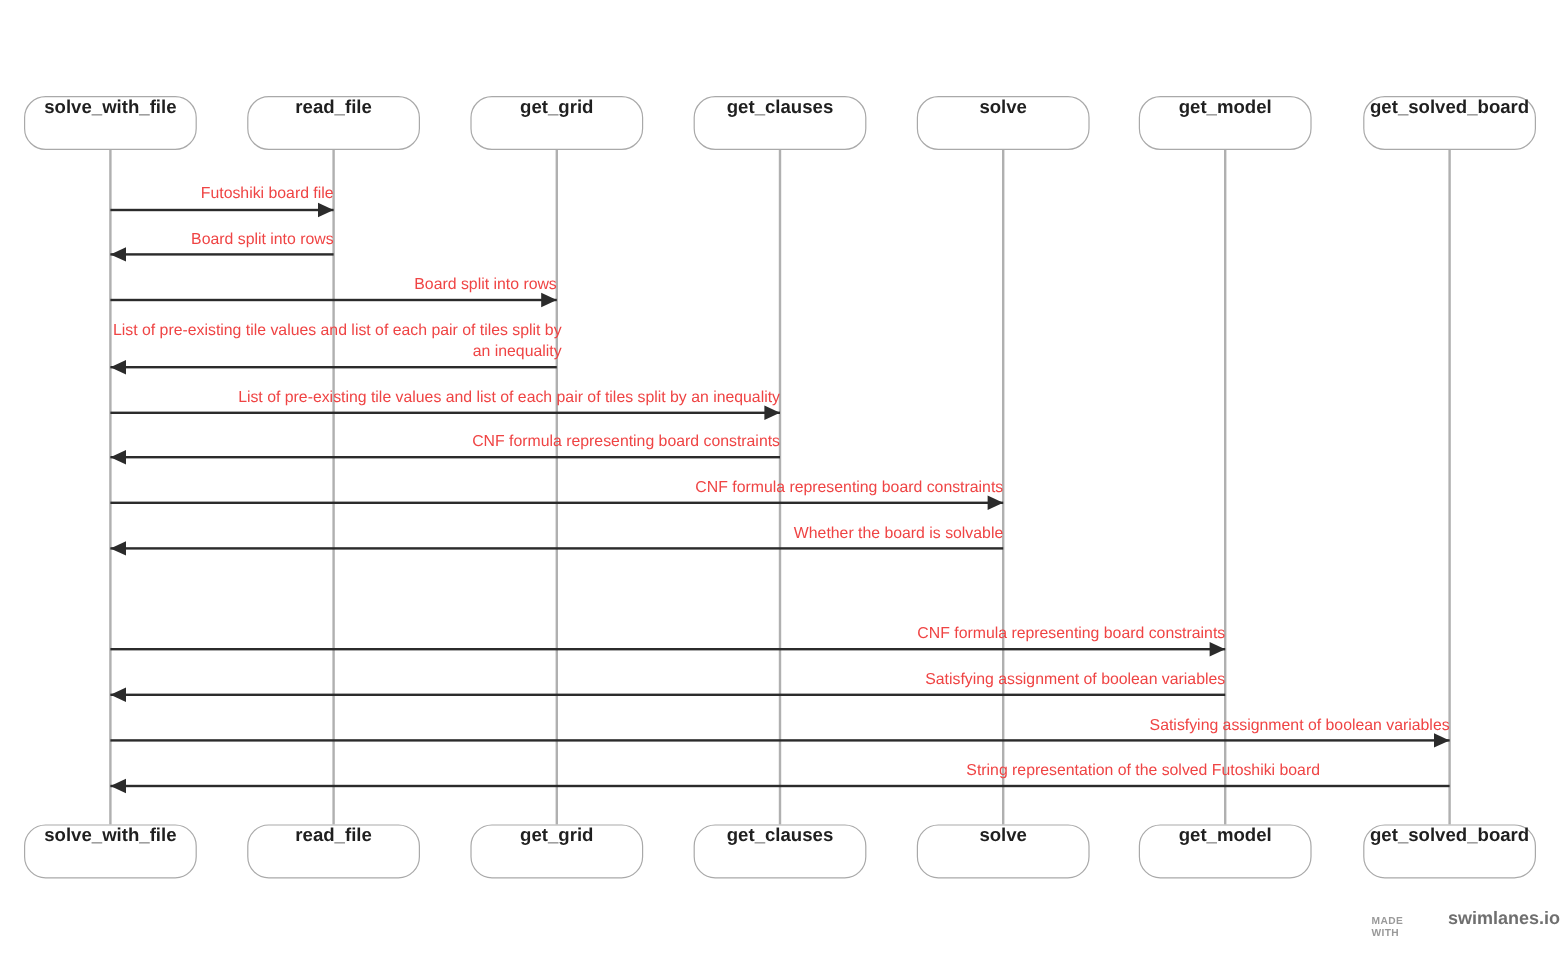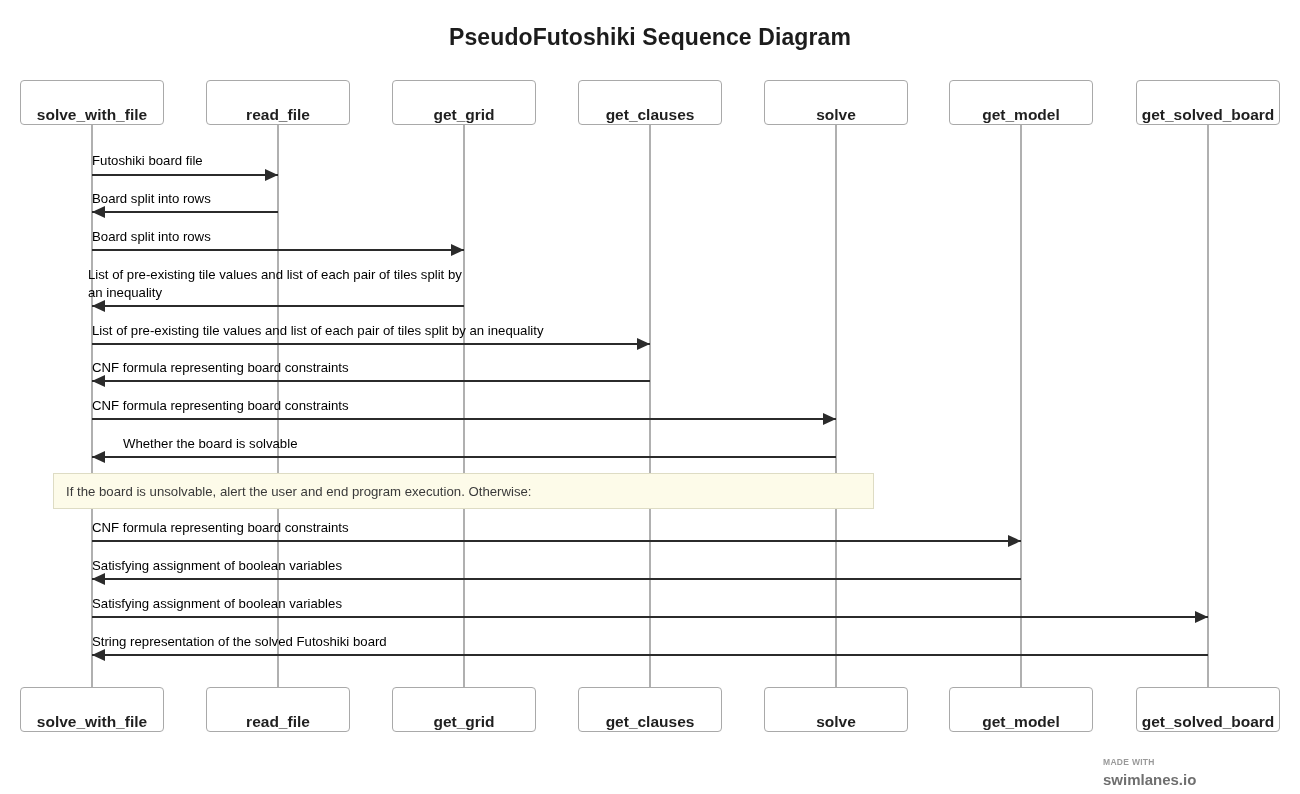--- a/index.html
+++ b/index.html
@@ -34,24 +34,24 @@
   .lifeline {
     position: absolute;
     width: 2px;
     background: #b0b0b0;
   }
   .participant {
     position: absolute;
     box-sizing: border-box;
     height: 45px;
     border: 1.6px solid #a9a9a9;
-    border-radius: 4px;
+    border-radius: 18px;
     background: #ffffff;
     display: flex;
-    align-items: flex-end;
+    align-items: flex-start;
     justify-content: center;
     font-size: 15.5px;
     font-weight: bold;
     color: #1f1f1f;
     white-space: nowrap;
   }
   .msg-line {
     position: absolute;
     height: 2.4px;
     background: #2b2b2b;
@@ -64,23 +64,23 @@
     border-bottom: 6.5px solid transparent;
   }
   .arrowhead.right {
     border-left: 13px solid #2b2b2b;
   }
   .arrowhead.left {
     border-right: 13px solid #2b2b2b;
   }
   .msg-label {
     position: absolute;
-    text-align: left;
+    text-align: right;
     font-size: 13.2px;
-    color: #000000;
+    color: #ef4444;
     line-height: 18px;
   }
   #note-box {
     position: absolute;
     box-sizing: border-box;
     background: #fdfbe9;
     border: 1.2px solid #dedcc4;
     display: flex;
     align-items: center;
   }
@@ -106,21 +106,20 @@
     font-weight: bold;
     color: #6f6f6f;
     margin-left: 12px;
   }
 </style>
 </head>
 <body>
 
 <div id="canvas">
 
-  <div id="diagram-title">PseudoFutoshiki Sequence Diagram</div>
 
   <div id="lifelines-layer">
       <div class="lifeline" style="left: 91px; top: 125px; height: 562px; background: rgb(176, 176, 176);"></div>
       <div class="lifeline" style="left: 277px; top: 125px; height: 562px; background: rgb(176, 176, 176);"></div>
       <div class="lifeline" style="left: 463px; top: 125px; height: 562px; background: rgb(176, 176, 176);"></div>
       <div class="lifeline" style="left: 649px; top: 125px; height: 562px; background: rgb(176, 176, 176);"></div>
       <div class="lifeline" style="left: 835px; top: 125px; height: 562px; background: rgb(176, 176, 176);"></div>
       <div class="lifeline" style="left: 1020px; top: 125px; height: 562px; background: rgb(176, 176, 176);"></div>
       <div class="lifeline" style="left: 1207px; top: 125px; height: 562px; background: rgb(176, 176, 176);"></div>
     </div>
@@ -141,38 +140,35 @@
       <div class="arrowhead right" style="top: 337.7px; left: 637px;"></div>
       <div class="msg-label" style="left: 92px; width: 558px; top: 322px;">List of pre-existing tile values and list of each pair of tiles split by an inequality</div>
       <div class="msg-line" style="left: 92px; top: 380px; width: 558px; background: rgb(43, 43, 43);"></div>
       <div class="arrowhead left" style="top: 374.7px; left: 92px;"></div>
       <div class="msg-label" style="left: 92px; width: 558px; top: 359px;">CNF formula representing board constraints</div>
       <div class="msg-line" style="left: 92px; top: 418px; width: 744px; background: rgb(43, 43, 43);"></div>
       <div class="arrowhead right" style="top: 412.7px; left: 823px;"></div>
       <div class="msg-label" style="left: 92px; width: 744px; top: 397px;">CNF formula representing board constraints</div>
       <div class="msg-line" style="left: 92px; top: 456px; width: 744px; background: rgb(43, 43, 43);"></div>
       <div class="arrowhead left" style="top: 450.7px; left: 92px;"></div>
-      <div class="msg-label" style="left: 92px; width: 744px; top: 435px; margin-left: 31px;">Whether the board is solvable</div>
+      <div class="msg-label" style="left: 92px; width: 744px; top: 435px;">Whether the board is solvable</div>
       <div class="msg-line" style="left: 92px; top: 540px; width: 929px; background: rgb(43, 43, 43);"></div>
       <div class="arrowhead right" style="top: 534.7px; left: 1008px;"></div>
       <div class="msg-label" style="left: 92px; width: 929px; top: 519px;">CNF formula representing board constraints</div>
       <div class="msg-line" style="left: 92px; top: 578px; width: 929px; background: rgb(43, 43, 43);"></div>
       <div class="arrowhead left" style="top: 572.7px; left: 92px;"></div>
       <div class="msg-label" style="left: 92px; width: 929px; top: 557px;">Satisfying assignment of boolean variables</div>
       <div class="msg-line" style="left: 92px; top: 616px; width: 1116px; background: rgb(43, 43, 43);"></div>
       <div class="arrowhead right" style="top: 610.7px; left: 1195px;"></div>
       <div class="msg-label" style="left: 92px; width: 1116px; top: 595px;">Satisfying assignment of boolean variables</div>
       <div class="msg-line" style="left: 92px; top: 654px; width: 1116px; background: rgb(43, 43, 43);"></div>
       <div class="arrowhead left" style="top: 648.7px; left: 92px;"></div>
       <div class="msg-label" style="left: 92px; width: 1008px; top: 633px;">String representation of the solved Futoshiki board</div>
     </div>
 
-  <div id="note-box" style="left: 53px; top: 473px; width: 821px; height: 36px; background: rgb(253, 251, 233); border-color: rgb(222, 220, 196);">
-    <span id="note-text">If the board is unsolvable, alert the user and end program execution. Otherwise:</span>
-  </div>
 
   <div id="participants-top">
       <div class="participant" style="left: 20px; top: 80px; width: 144px;">
         <span>solve_with_file</span>
       </div>
       <div class="participant" style="left: 206px; top: 80px; width: 144px;">
         <span>read_file</span>
       </div>
       <div class="participant" style="left: 392px; top: 80px; width: 144px;">
         <span>get_grid</span>
@@ -207,18 +203,18 @@
         <span>solve</span>
       </div>
       <div class="participant" style="left: 949px; top: 687px; width: 144px;">
         <span>get_model</span>
       </div>
       <div class="participant" style="left: 1136px; top: 687px; width: 144px;">
         <span>get_solved_board</span>
       </div>
     </div>
 
-  <div id="watermark" style="left: 1091px; top: 757px; flex-direction: column;">
+  <div id="watermark" style="left: 1143px; top: 757px;">
     <span id="watermark-prefix">MADE WITH</span>
     <span id="watermark-brand">swimlanes.io</span>
   </div>
 
 </div>
 
 </body></html>

